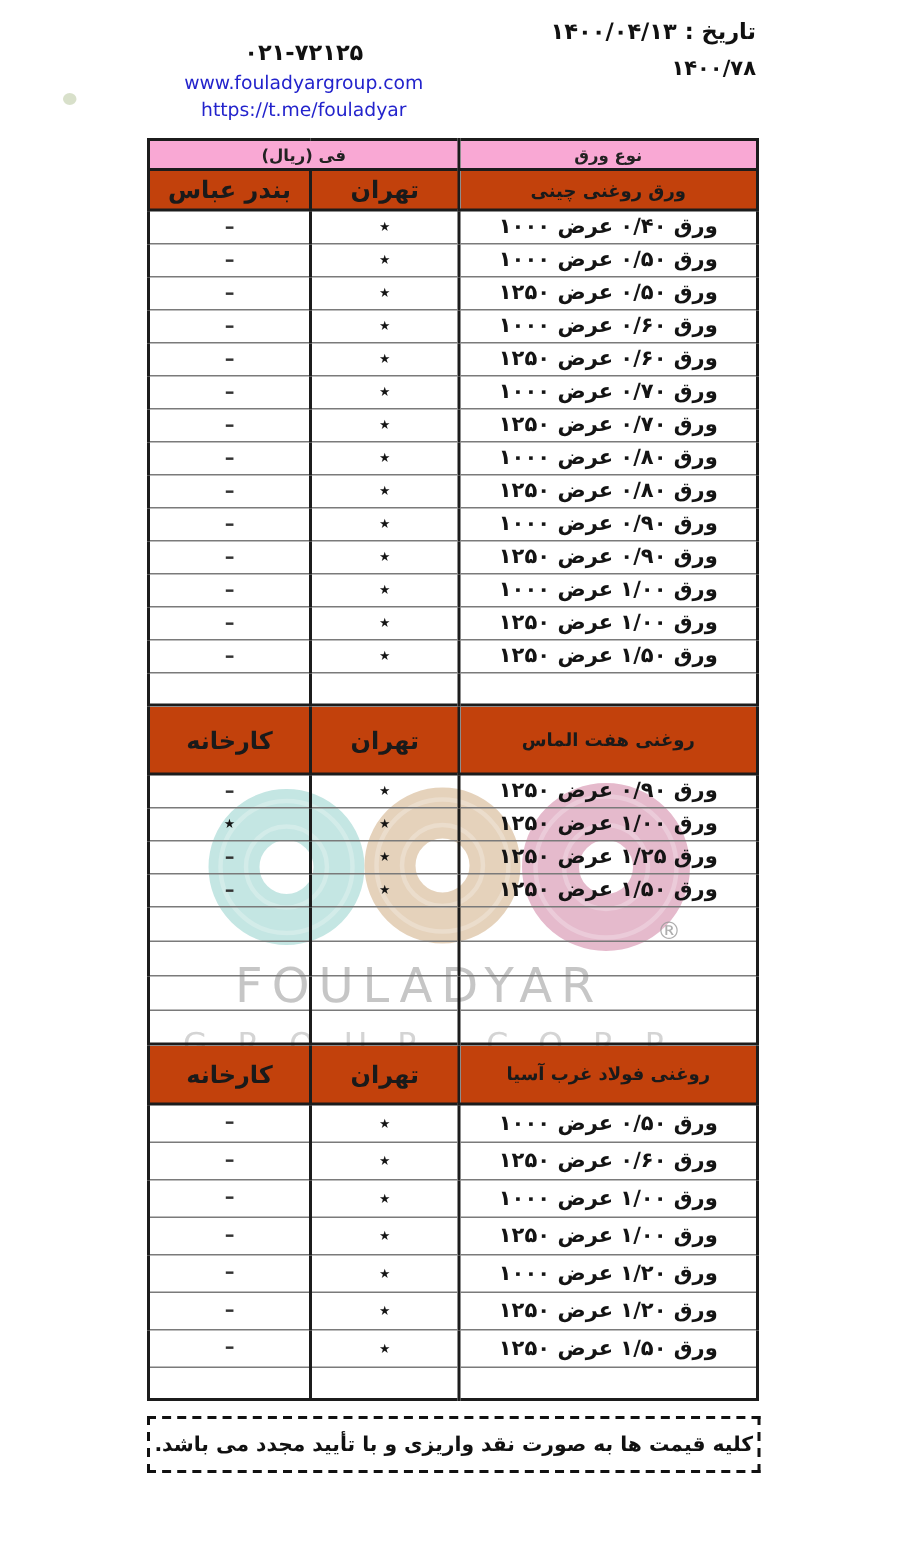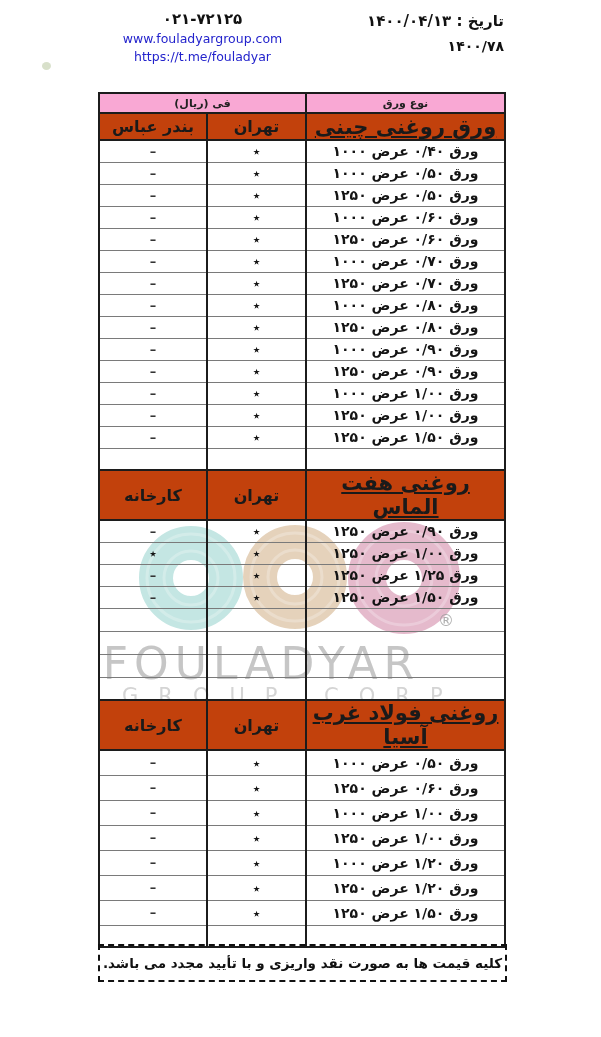--- a/index.html
+++ b/index.html
@@ -6,45 +6,45 @@
   body { background:#e8e8e8; font-family:"DejaVu Sans", sans-serif; }
   .page {
     position:relative; width:601px; height:1037px; background:#ffffff;
     margin:0 auto; overflow:hidden; font-family:"DejaVu Sans", sans-serif;
   }
   
   .hdr-right { position:absolute; top:12px; left:318px; width:186px; direction:rtl; color:#111; }
   .hdr-right .date { font-size:15px; font-weight:bold; white-space:nowrap; }
   .hdr-right .docnum { font-size:14px; font-weight:bold; margin-top:8px; letter-spacing:1px; }
   .hdr-left { position:absolute; top:10px; left:115px; width:175px; text-align:center; }
-  .hdr-left .phone { font-size:15px; font-weight:bold; color:#111; letter-spacing:1px; }
+  .hdr-left .phone { font-size:15px; font-weight:bold; color:#111; letter-spacing:1px;margin-top:16px; }
   .hdr-left .lnk { display:block; font-size:12.5px; color:#2323cc; margin-top:3px; text-decoration:none; }
   .stray-dot { position:absolute; left:42px; top:62px; width:9px; height:8px; border-radius:50%;
                background:#c3cfae; opacity:.65; }
   
   .wm { position:absolute; left:0; top:0; width:601px; height:1037px; z-index:1; pointer-events:none; }
   .wm svg { position:absolute; left:128px; top:512px; }
   .wm .reg { position:absolute; left:438px; top:611px; font-size:16px; color:#9a9a9a; opacity:.8; }
-  .wm .brand { position:absolute; left:98px; top:638px; width:327px; text-align:center;
-               font-size:44px; font-weight:500; color:#bdbdbd; letter-spacing:6px; opacity:.85; white-space:nowrap; }
+  .wm .brand { position:absolute; left:116px; top:638px; width:327px; text-align:center;
+               font-size:32px; font-weight:500; color:#bdbdbd; letter-spacing:6px; opacity:.85; white-space:nowrap; }
   .wm .subbrand { position:absolute; left:98px; top:684px; width:412px; text-align:center;
                font-size:21px; color:#d2d2d2; letter-spacing:20px; opacity:.95; white-space:nowrap; }
   
   table.price { position:absolute; left:98px; top:92px; z-index:2; border-collapse:collapse;
                 table-layout:fixed; width:406px; direction:rtl; background:transparent; }
   table.price td { border-right:2px solid #1c1c1c; border-left:2px solid #1c1c1c;
                    border-top:1px solid #7a7a7a; border-bottom:1px solid #7a7a7a;
                    text-align:center; vertical-align:middle; overflow:hidden; }
   table.price { border:2px solid #1c1c1c; }
   col.c-type { width:199px; } col.c-teh { width:99px; } col.c-alt { width:108px; }
   tr.top-hdr td { background:#f9a8d4; border-bottom:2px solid #1c1c1c; height:20px;
                   font-size:11px; font-weight:bold; color:#222; }
   tr.sec-hdr td { background:#c2410c; border-top:2px solid #1c1c1c; border-bottom:2px solid #1c1c1c;
                   font-weight:bold; color:#1a1a1a; }
-  tr.sec-hdr td.t-title { font-size:21px;text-decoration:underline; }
+  tr.sec-hdr td.t-title { font-size:12px; }
   tr.sec-hdr td.t-col { font-size:16px; }
   tr.sec0 td { height:27px; }
   tr.sec1 td { height:46px; }
   tr.sec2 td { height:40px; }
   tr.data td { color:#141414; }
   tr.data td.v-name { font-size:14px; font-weight:bold; }
   tr.data td.v-mark { font-size:14px; font-weight:bold; }
   tr.data td.v-dash { font-size:13px; font-weight:bold; color:#333; }
   tr.data.s0 td, tr.empty.s0 td { height:22px; }
   tr.data.s1 td { height:22px; }

